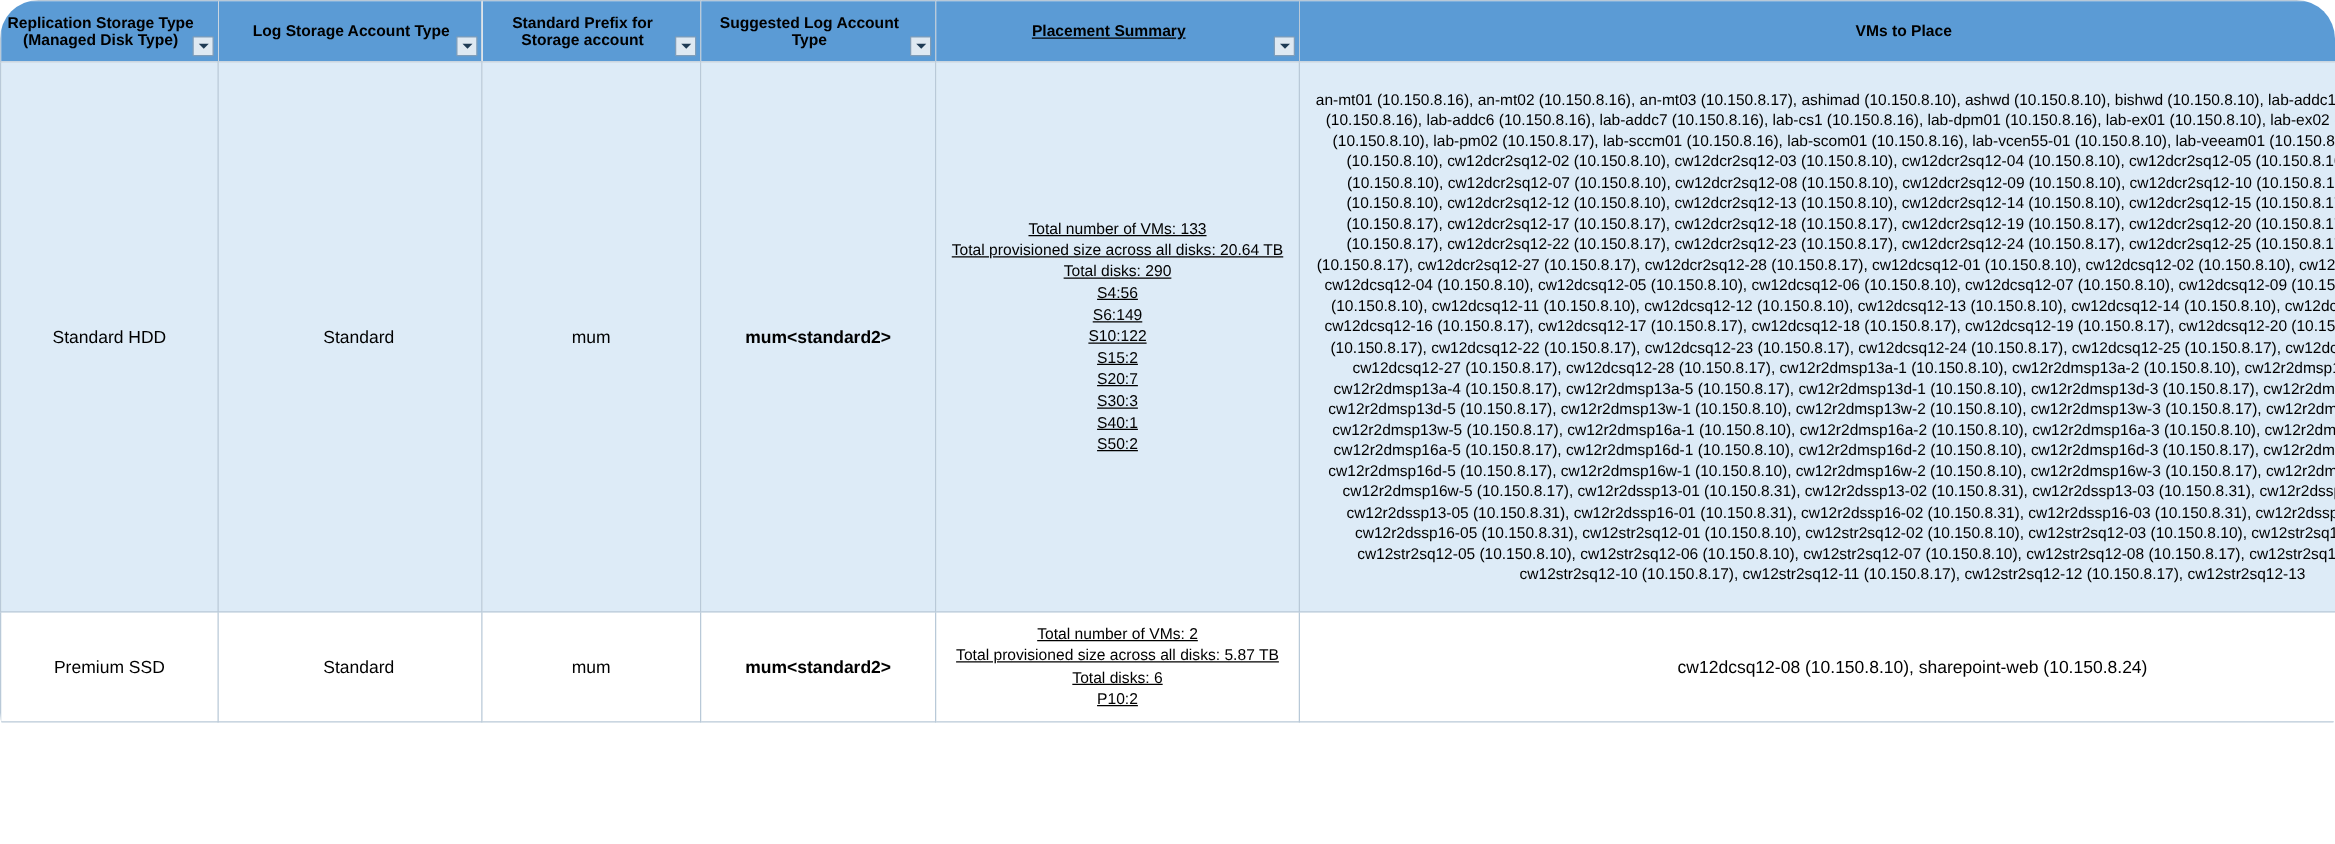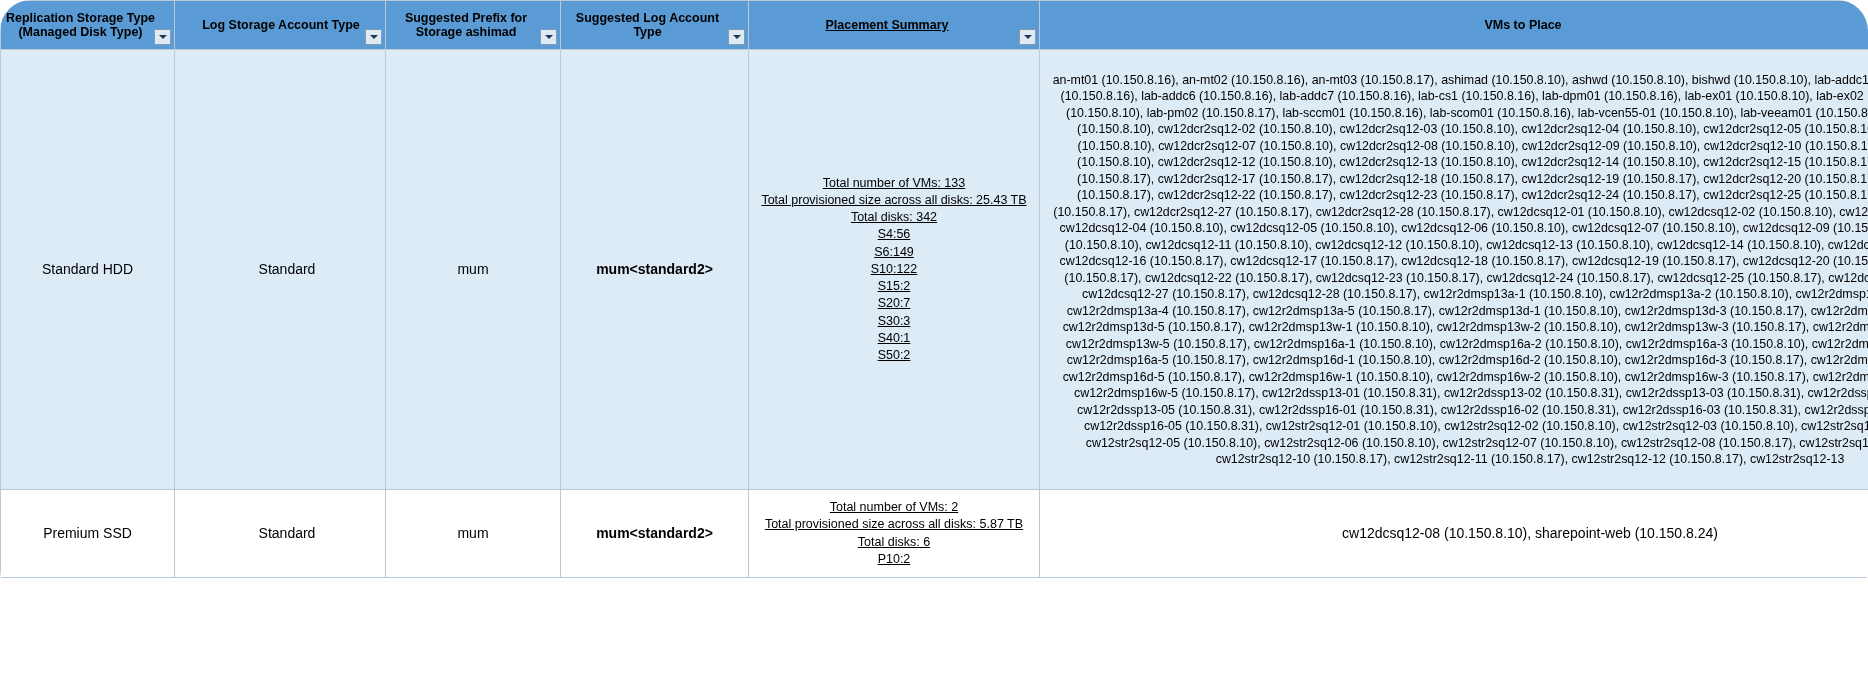--- a/index.html
+++ b/index.html
@@ -103,21 +103,21 @@
               <span class="caret"></span>
             </span>
         </th>
         <th class="col-b">
           <span>Log Storage Account Type</span>
           <span class="filter-btn">
               <span class="caret"></span>
             </span>
         </th>
         <th class="col-c">
-          <span>Suggested Prefix for Storage ashimad</span>
+          <span>Standard Prefix for Storage account</span>
           <span class="filter-btn">
               <span class="caret"></span>
             </span>
         </th>
         <th class="col-d">
           <span>Suggested Log Account  Type</span>
           <span class="filter-btn">
               <span class="caret"></span>
             </span>
         </th>
@@ -134,22 +134,22 @@
       </tr>
     </thead>
     <tbody>
       <tr class="row-1">
         <td class="col-a">Standard HDD</td>
         <td class="col-b">Standard</td>
         <td class="col-c">mum</td>
         <td class="col-d bold">mum&lt;standard2&gt;</td>
         <td class="col-e summary">
           <span class="sum-line">Total number of VMs: 133</span>
-          <span class="sum-line">Total provisioned size across all disks: 25.43 TB</span>
-          <span class="sum-line">Total disks: 342</span>
+          <span class="sum-line">Total provisioned size across all disks: 20.64 TB</span>
+          <span class="sum-line">Total disks: 290</span>
           <span class="sum-line">S4:56</span>
           <span class="sum-line">S6:149</span>
           <span class="sum-line">S10:122</span>
           <span class="sum-line">S15:2</span>
           <span class="sum-line">S20:7</span>
           <span class="sum-line">S30:3</span>
           <span class="sum-line">S40:1</span>
           <span class="sum-line">S50:2</span>
         </td>
         <td class="col-f vms">an-mt01 (10.150.8.16), an-mt02 (10.150.8.16), an-mt03 (10.150.8.17), ashimad (10.150.8.10), ashwd (10.150.8.10), bishwd (10.150.8.10), lab-addc1 (10.150.8.16), lab-addc5 (10.150.8.16), lab-addc6 (10.150.8.16), lab-addc7 (10.150.8.16), lab-cs1 (10.150.8.16), lab-dpm01 (10.150.8.16), lab-ex01 (10.150.8.10), lab-ex02 (10.150.8.10), lab-pm01 (10.150.8.10), lab-pm02 (10.150.8.17), lab-sccm01 (10.150.8.16), lab-scom01 (10.150.8.16), lab-vcen55-01 (10.150.8.10), lab-veeam01 (10.150.8.10), cw12dcr2sq12-01 (10.150.8.10), cw12dcr2sq12-02 (10.150.8.10), cw12dcr2sq12-03 (10.150.8.10), cw12dcr2sq12-04 (10.150.8.10), cw12dcr2sq12-05 (10.150.8.10), cw12dcr2sq12-06 (10.150.8.10), cw12dcr2sq12-07 (10.150.8.10), cw12dcr2sq12-08 (10.150.8.10), cw12dcr2sq12-09 (10.150.8.10), cw12dcr2sq12-10 (10.150.8.10), cw12dcr2sq12-11 (10.150.8.10), cw12dcr2sq12-12 (10.150.8.10), cw12dcr2sq12-13 (10.150.8.10), cw12dcr2sq12-14 (10.150.8.10), cw12dcr2sq12-15 (10.150.8.17), cw12dcr2sq12-16 (10.150.8.17), cw12dcr2sq12-17 (10.150.8.17), cw12dcr2sq12-18 (10.150.8.17), cw12dcr2sq12-19 (10.150.8.17), cw12dcr2sq12-20 (10.150.8.17), cw12dcr2sq12-21 (10.150.8.17), cw12dcr2sq12-22 (10.150.8.17), cw12dcr2sq12-23 (10.150.8.17), cw12dcr2sq12-24 (10.150.8.17), cw12dcr2sq12-25 (10.150.8.17), cw12dcr2sq12-26 (10.150.8.17), cw12dcr2sq12-27 (10.150.8.17), cw12dcr2sq12-28 (10.150.8.17), cw12dcsq12-01 (10.150.8.10), cw12dcsq12-02 (10.150.8.10), cw12dcsq12-03 (10.150.8.10), cw12dcsq12-04 (10.150.8.10), cw12dcsq12-05 (10.150.8.10), cw12dcsq12-06 (10.150.8.10), cw12dcsq12-07 (10.150.8.10), cw12dcsq12-09 (10.150.8.10), cw12dcsq12-10 (10.150.8.10), cw12dcsq12-11 (10.150.8.10), cw12dcsq12-12 (10.150.8.10), cw12dcsq12-13 (10.150.8.10), cw12dcsq12-14 (10.150.8.10), cw12dcsq12-15 (10.150.8.17), cw12dcsq12-16 (10.150.8.17), cw12dcsq12-17 (10.150.8.17), cw12dcsq12-18 (10.150.8.17), cw12dcsq12-19 (10.150.8.17), cw12dcsq12-20 (10.150.8.17), cw12dcsq12-21 (10.150.8.17), cw12dcsq12-22 (10.150.8.17), cw12dcsq12-23 (10.150.8.17), cw12dcsq12-24 (10.150.8.17), cw12dcsq12-25 (10.150.8.17), cw12dcsq12-26 (10.150.8.17), cw12dcsq12-27 (10.150.8.17), cw12dcsq12-28 (10.150.8.17), cw12r2dmsp13a-1 (10.150.8.10), cw12r2dmsp13a-2 (10.150.8.10), cw12r2dmsp13a-3 (10.150.8.10), cw12r2dmsp13a-4 (10.150.8.17), cw12r2dmsp13a-5 (10.150.8.17), cw12r2dmsp13d-1 (10.150.8.10), cw12r2dmsp13d-3 (10.150.8.17), cw12r2dmsp13d-4 (10.150.8.17), cw12r2dmsp13d-5 (10.150.8.17), cw12r2dmsp13w-1 (10.150.8.10), cw12r2dmsp13w-2 (10.150.8.10), cw12r2dmsp13w-3 (10.150.8.17), cw12r2dmsp13w-4 (10.150.8.17), cw12r2dmsp13w-5 (10.150.8.17), cw12r2dmsp16a-1 (10.150.8.10), cw12r2dmsp16a-2 (10.150.8.10), cw12r2dmsp16a-3 (10.150.8.10), cw12r2dmsp16a-4 (10.150.8.17), cw12r2dmsp16a-5 (10.150.8.17), cw12r2dmsp16d-1 (10.150.8.10), cw12r2dmsp16d-2 (10.150.8.10), cw12r2dmsp16d-3 (10.150.8.17), cw12r2dmsp16d-4 (10.150.8.17), cw12r2dmsp16d-5 (10.150.8.17), cw12r2dmsp16w-1 (10.150.8.10), cw12r2dmsp16w-2 (10.150.8.10), cw12r2dmsp16w-3 (10.150.8.17), cw12r2dmsp16w-4 (10.150.8.17), cw12r2dmsp16w-5 (10.150.8.17), cw12r2dssp13-01 (10.150.8.31), cw12r2dssp13-02 (10.150.8.31), cw12r2dssp13-03 (10.150.8.31), cw12r2dssp13-04 (10.150.8.31), cw12r2dssp13-05 (10.150.8.31), cw12r2dssp16-01 (10.150.8.31), cw12r2dssp16-02 (10.150.8.31), cw12r2dssp16-03 (10.150.8.31), cw12r2dssp16-04 (10.150.8.31), cw12r2dssp16-05 (10.150.8.31), cw12str2sq12-01 (10.150.8.10), cw12str2sq12-02 (10.150.8.10), cw12str2sq12-03 (10.150.8.10), cw12str2sq12-04 (10.150.8.10), cw12str2sq12-05 (10.150.8.10), cw12str2sq12-06 (10.150.8.10), cw12str2sq12-07 (10.150.8.10), cw12str2sq12-08 (10.150.8.17), cw12str2sq12-09 (10.150.8.17), cw12str2sq12-10 (10.150.8.17), cw12str2sq12-11 (10.150.8.17), cw12str2sq12-12 (10.150.8.17), cw12str2sq12-13</td>

